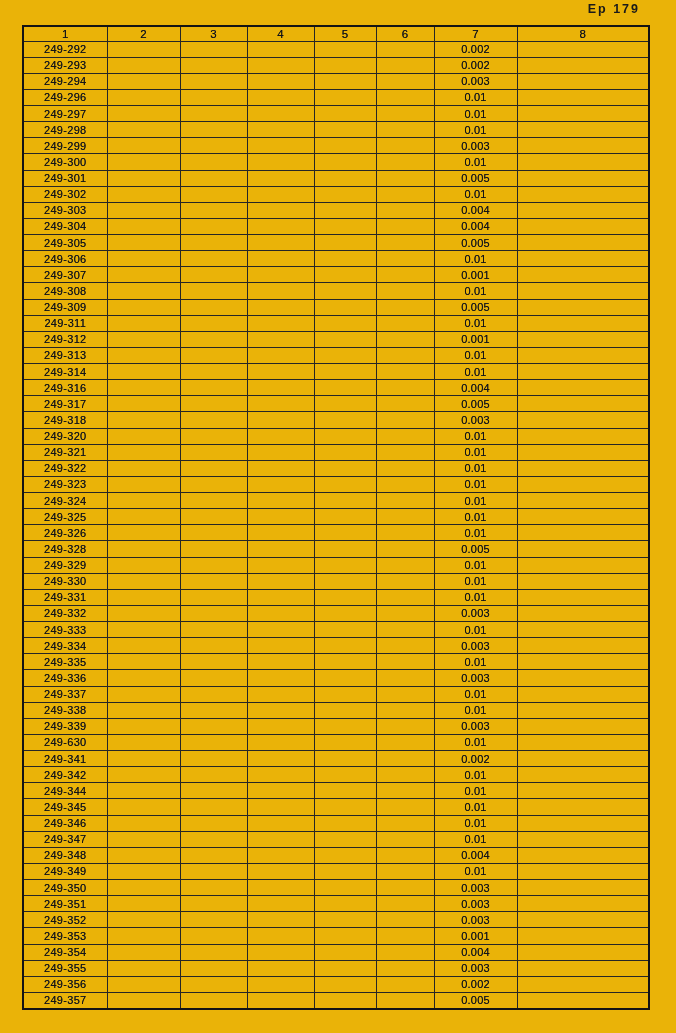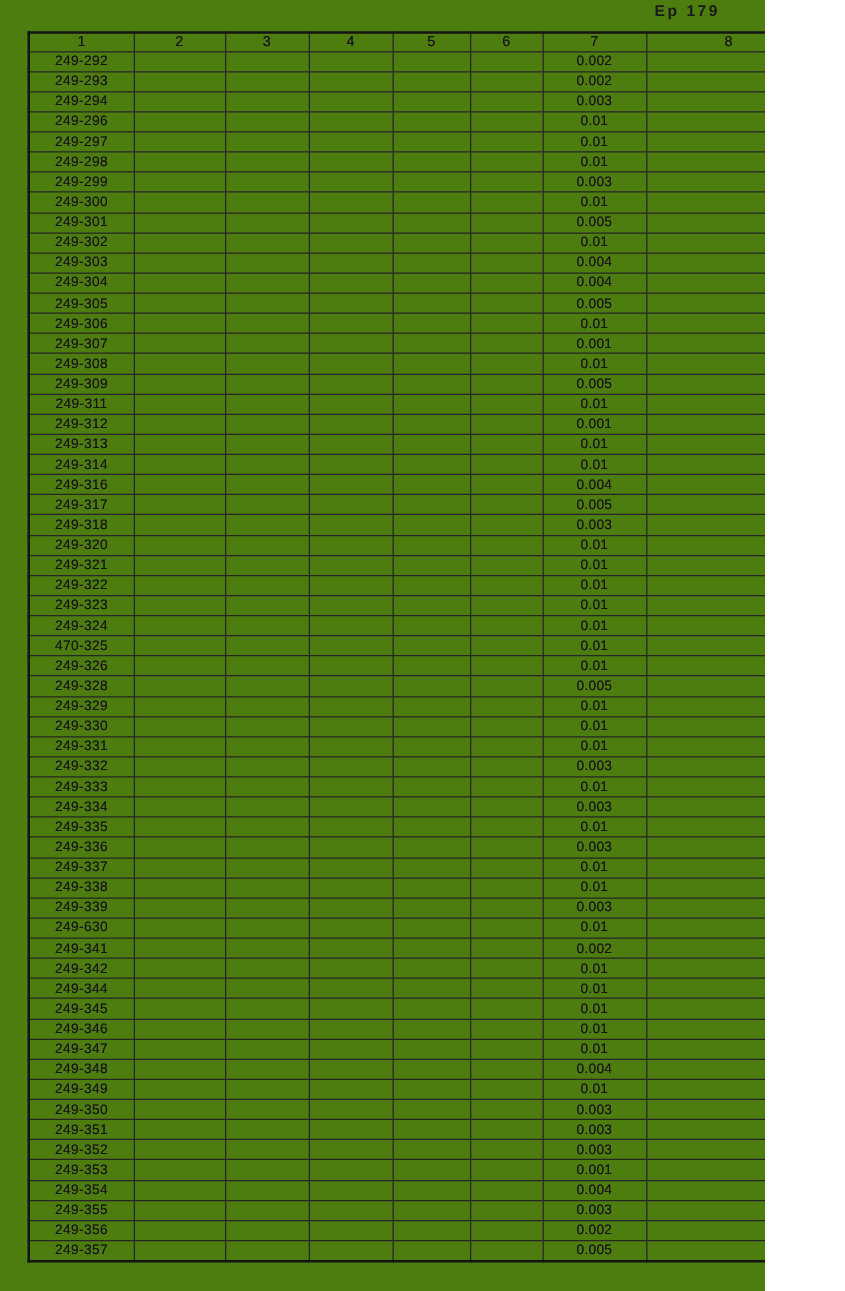--- a/index.html
+++ b/index.html
@@ -3,23 +3,23 @@
 <meta charset="utf-8">
 <style>
   html, body {
     margin: 0;
     padding: 0;
     background: #ffffff;
     font-family: "Liberation Sans", sans-serif;
   }
   .page {
     position: relative;
-    width: 612px;
+    width: 676px;
     height: 1033px;
-    background: #4d7c0f;
+    background: #eab308;
     overflow: hidden;
     color: #161616;
   }
   .page-label {
     position: absolute;
     top: 2px;
     right: 36px;
     font-size: 12.5px;
     font-weight: bold;
     letter-spacing: 2px;
@@ -371,21 +371,21 @@
           <td class="id-cell">249-324</td>
           <td></td>
           <td></td>
           <td></td>
           <td></td>
           <td></td>
           <td class="value-cell">0.01</td>
           <td></td>
         </tr>
         <tr>
-          <td class="id-cell">470-325</td>
+          <td class="id-cell">249-325</td>
           <td></td>
           <td></td>
           <td></td>
           <td></td>
           <td></td>
           <td class="value-cell">0.01</td>
           <td></td>
         </tr>
         <tr>
           <td class="id-cell">249-326</td>

